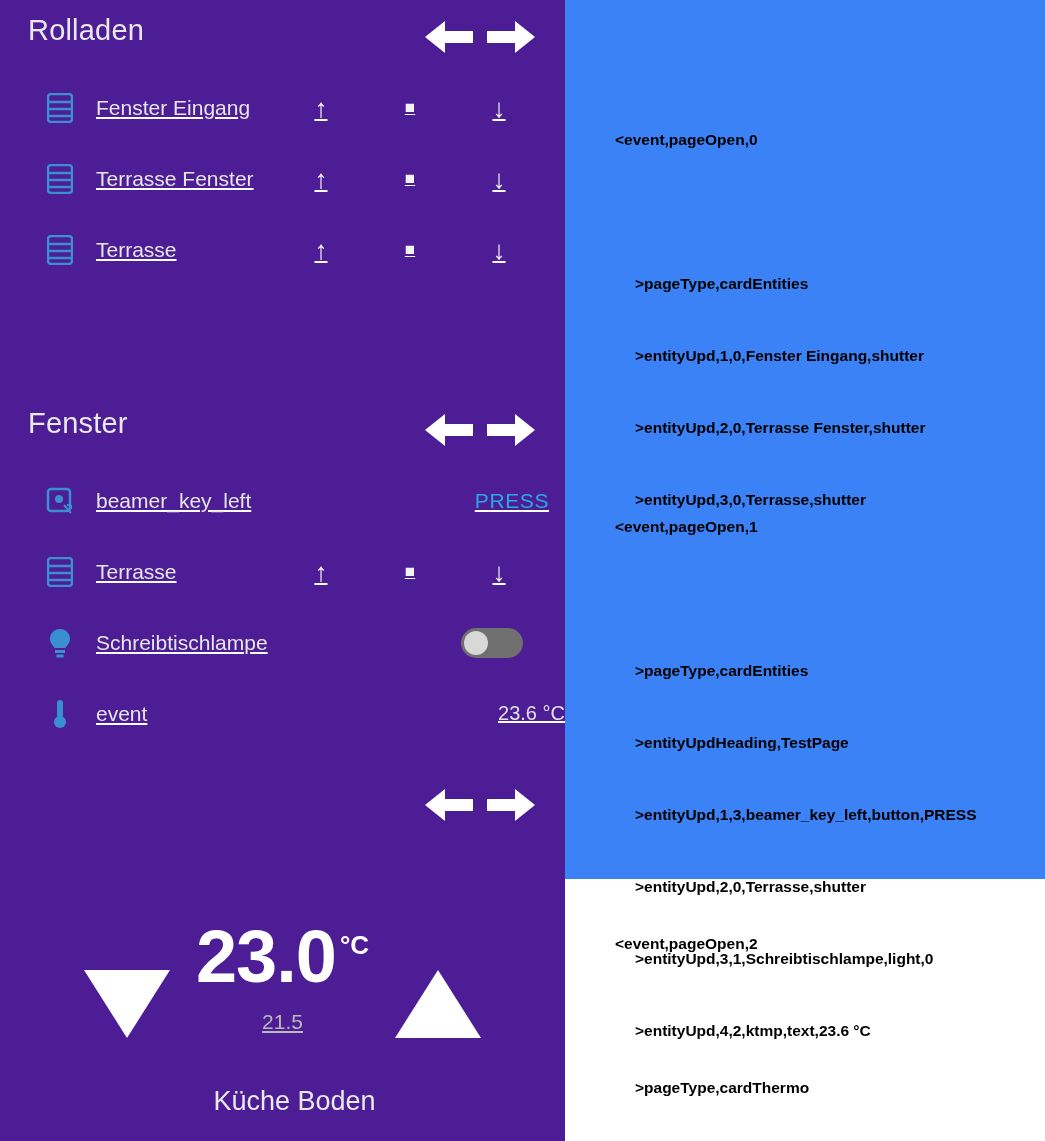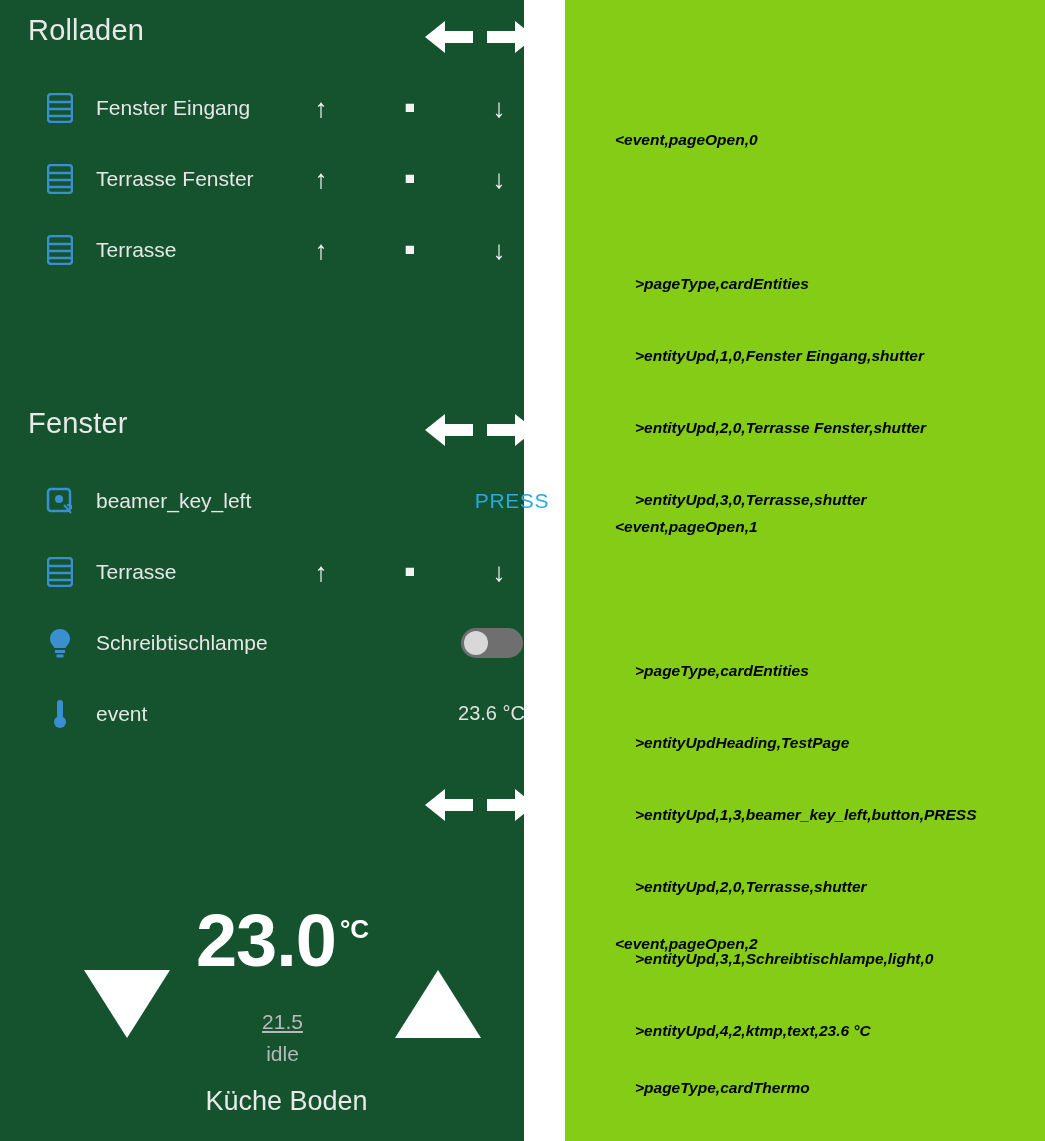--- a/index.html
+++ b/index.html
@@ -17,23 +17,23 @@
   .page {
     position: relative;
     width: 1045px;
     height: 1141px;
   }
   
   .device {
     position: absolute;
     left: 0;
     top: 0;
-    width: 524px;
+    width: 565px;
     height: 1141px;
-    background: #14532d;
+    background: #4c1d95;
     color: #ffffff;
   }
   .card {
     position: absolute;
     left: 0;
     width: 565px;
   }
   .card-1 { top: 0px; height: 390px; }
   .card-2 { top: 393px; height: 375px; }
   .card-3 { top: 768px; height: 373px; }
@@ -65,20 +65,21 @@
     cursor: pointer;
   }
   .arrow svg { display: block; }
   .arrow-left { left: 0; }
   .arrow-right { left: 62px; }
 
   
   .rows {
     position: relative;
     padding: 0;
+    text-decoration: underline;
   }
   .row {
     position: relative;
     height: 71px;
     display: flex;
     align-items: center;
   }
   .row-icon {
     width: 48px;
     margin-left: 36px;
@@ -113,21 +114,20 @@
   }
   .press-label {
     color: #2aa9e0;
     font-size: 21px;
     letter-spacing: 0.6px;
     margin-right: 16px;
   }
   .value-label {
     color: #e2e2e2;
     font-size: 20px;
-    margin-right: 40px;
   }
   .toggle {
     width: 62px;
     height: 30px;
     border-radius: 15px;
     background: #6f6f6f;
     position: relative;
     margin-right: 42px;
     cursor: pointer;
   }
@@ -142,21 +142,21 @@
   }
 
   
   .thermo-body {
     position: relative;
     height: 300px;
   }
   .thermo-temp {
     position: absolute;
     left: 0;
-    top: 58px;
+    top: 74px;
     width: 565px;
     text-align: center;
   }
   .thermo-temp .big {
     font-size: 74px;
     font-weight: bold;
     color: #ffffff;
     letter-spacing: -1px;
   }
   .thermo-temp .unit {
@@ -200,38 +200,37 @@
   }
   .tri-up {
     right: 84px;
     top: 130px;
     border-left: 43px solid transparent;
     border-right: 43px solid transparent;
     border-bottom: 68px solid #ffffff;
   }
   .thermo-name {
     position: absolute;
-    left: 4px;
+    left: 12px;
     bottom: 24px;
     width: 565px;
     text-align: center;
     font-size: 27px;
     color: #e9e9e9;
   }
 
   
   .log {
     position: absolute;
     left: 565px;
     top: 0;
     width: 480px;
-    height: 1141px;
-    background: #84cc16;
+    height: 879px;
+    background: #3b82f6;
     color: #000000;
-    font-style: italic;
   }
   .log-block {
     position: absolute;
     left: 50px;
     font-size: 15.5px;
     font-weight: bold;
     line-height: 24px;
     white-space: pre;
     font-family: "Liberation Sans", sans-serif;
   }
@@ -413,21 +412,20 @@
           </div>
         </div>
       </div>
       <div class="thermo-body">
         <div class="tri tri-down"></div>
         <div class="tri tri-up"></div>
         <div class="thermo-temp">
           <span class="big">23.0</span><span class="unit">°C</span>
         </div>
         <div class="thermo-target">21.5</div>
-        <div class="thermo-state">idle</div>
       </div>
       <div class="thermo-name">Küche Boden</div>
     </div>
 
   </div>
 
   <div class="log">
 
     <div class="log-block block-1">
       <span class="evt log-event">&lt;event,pageOpen,0</span>

